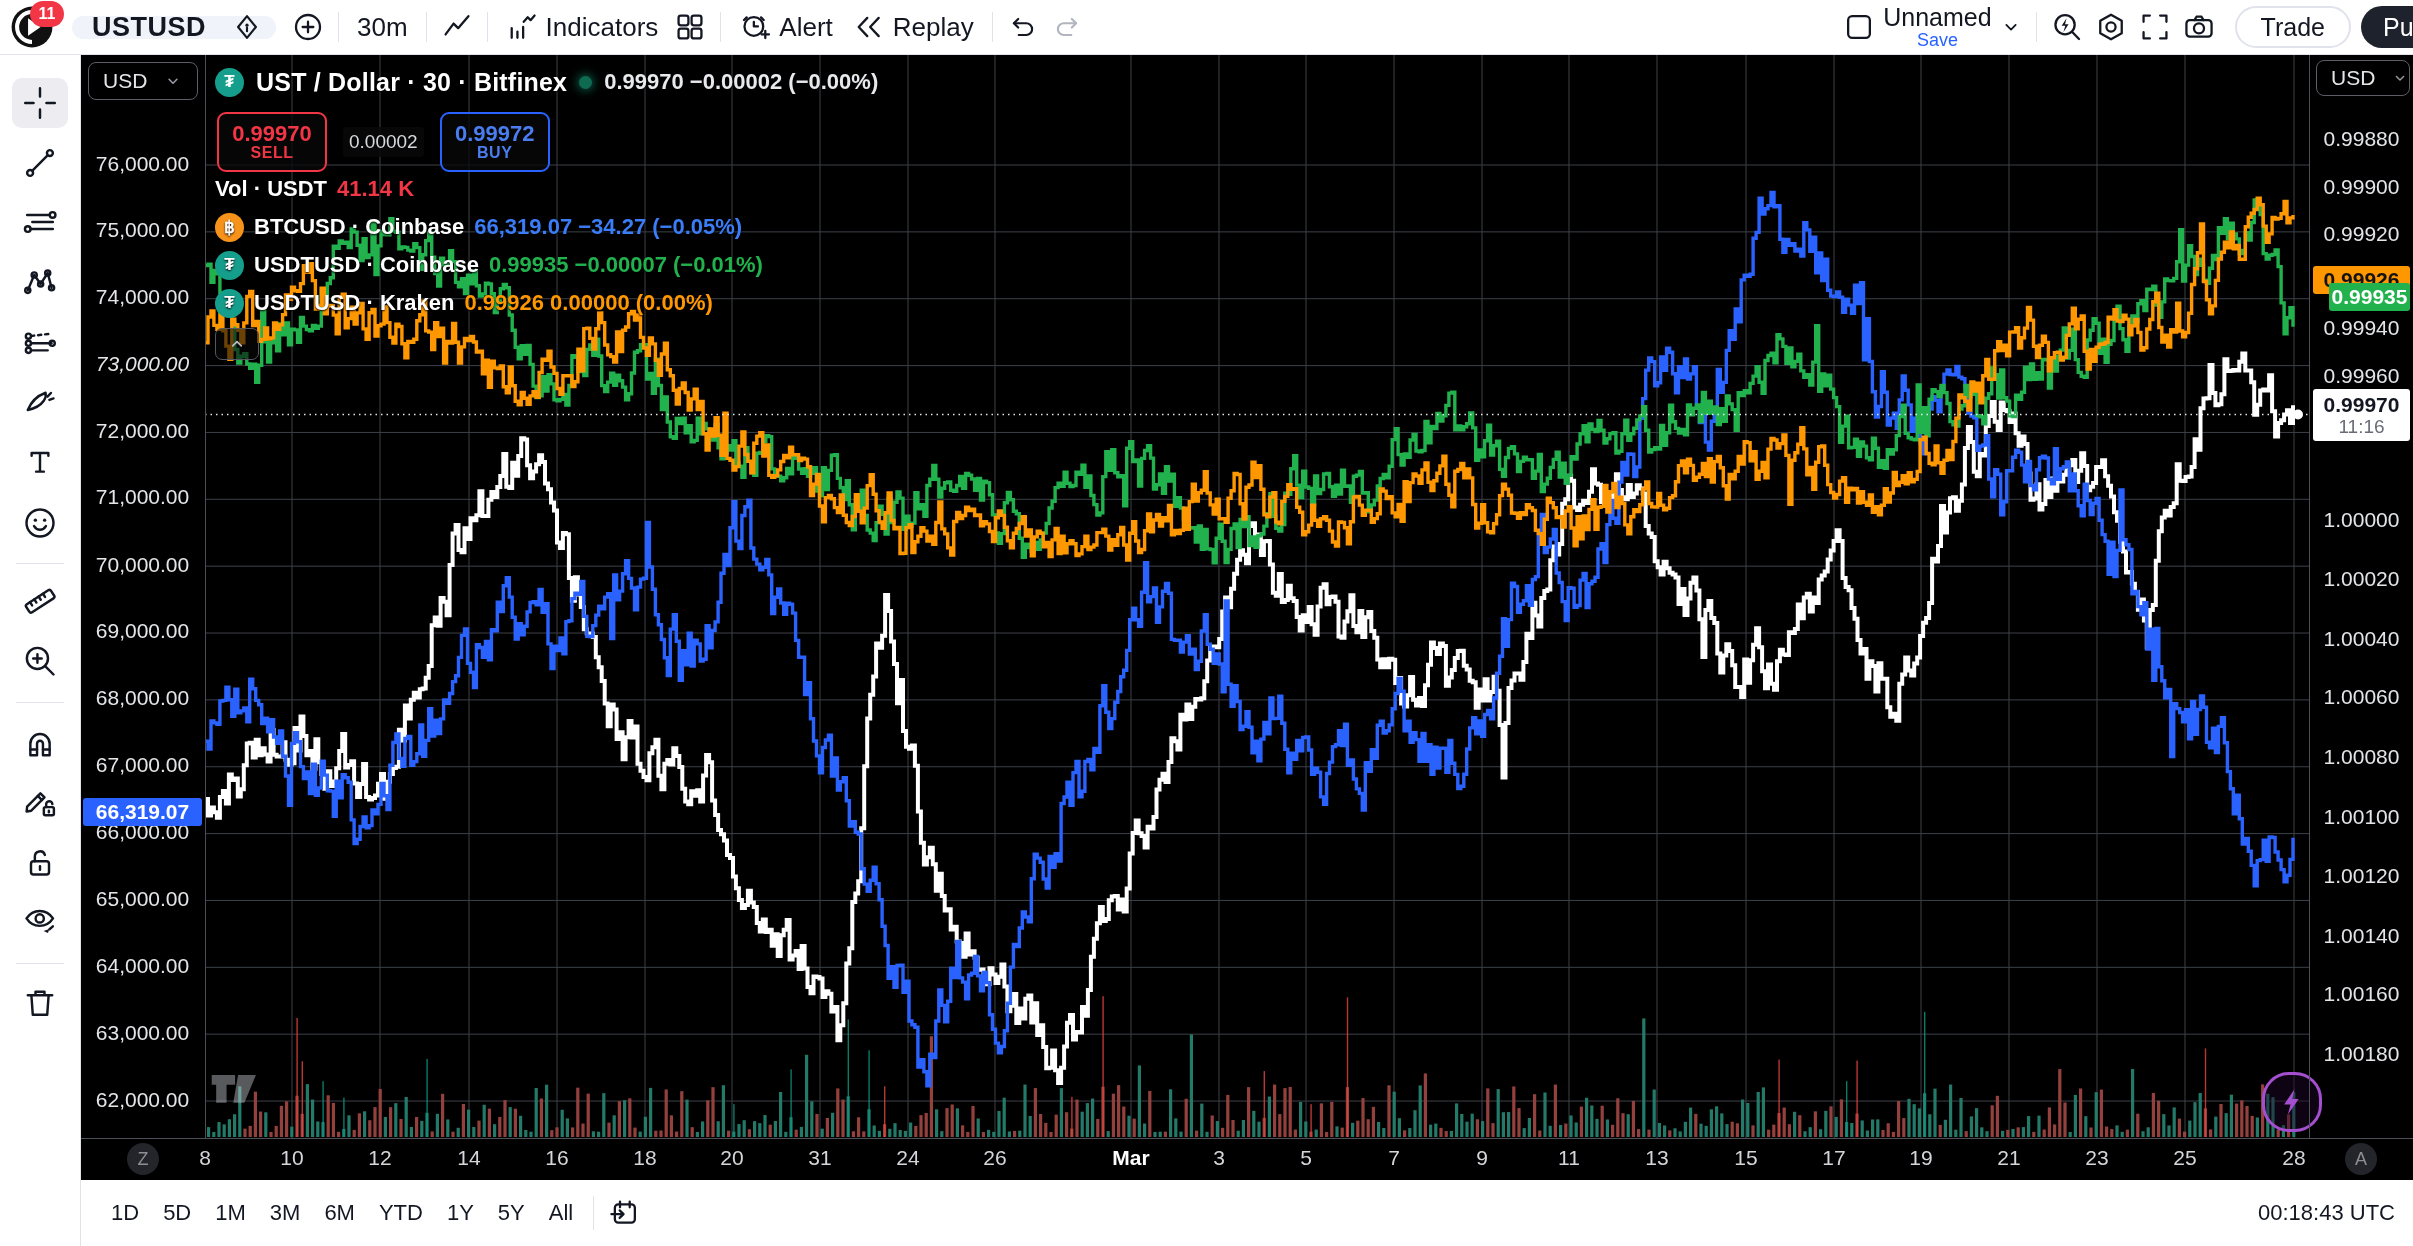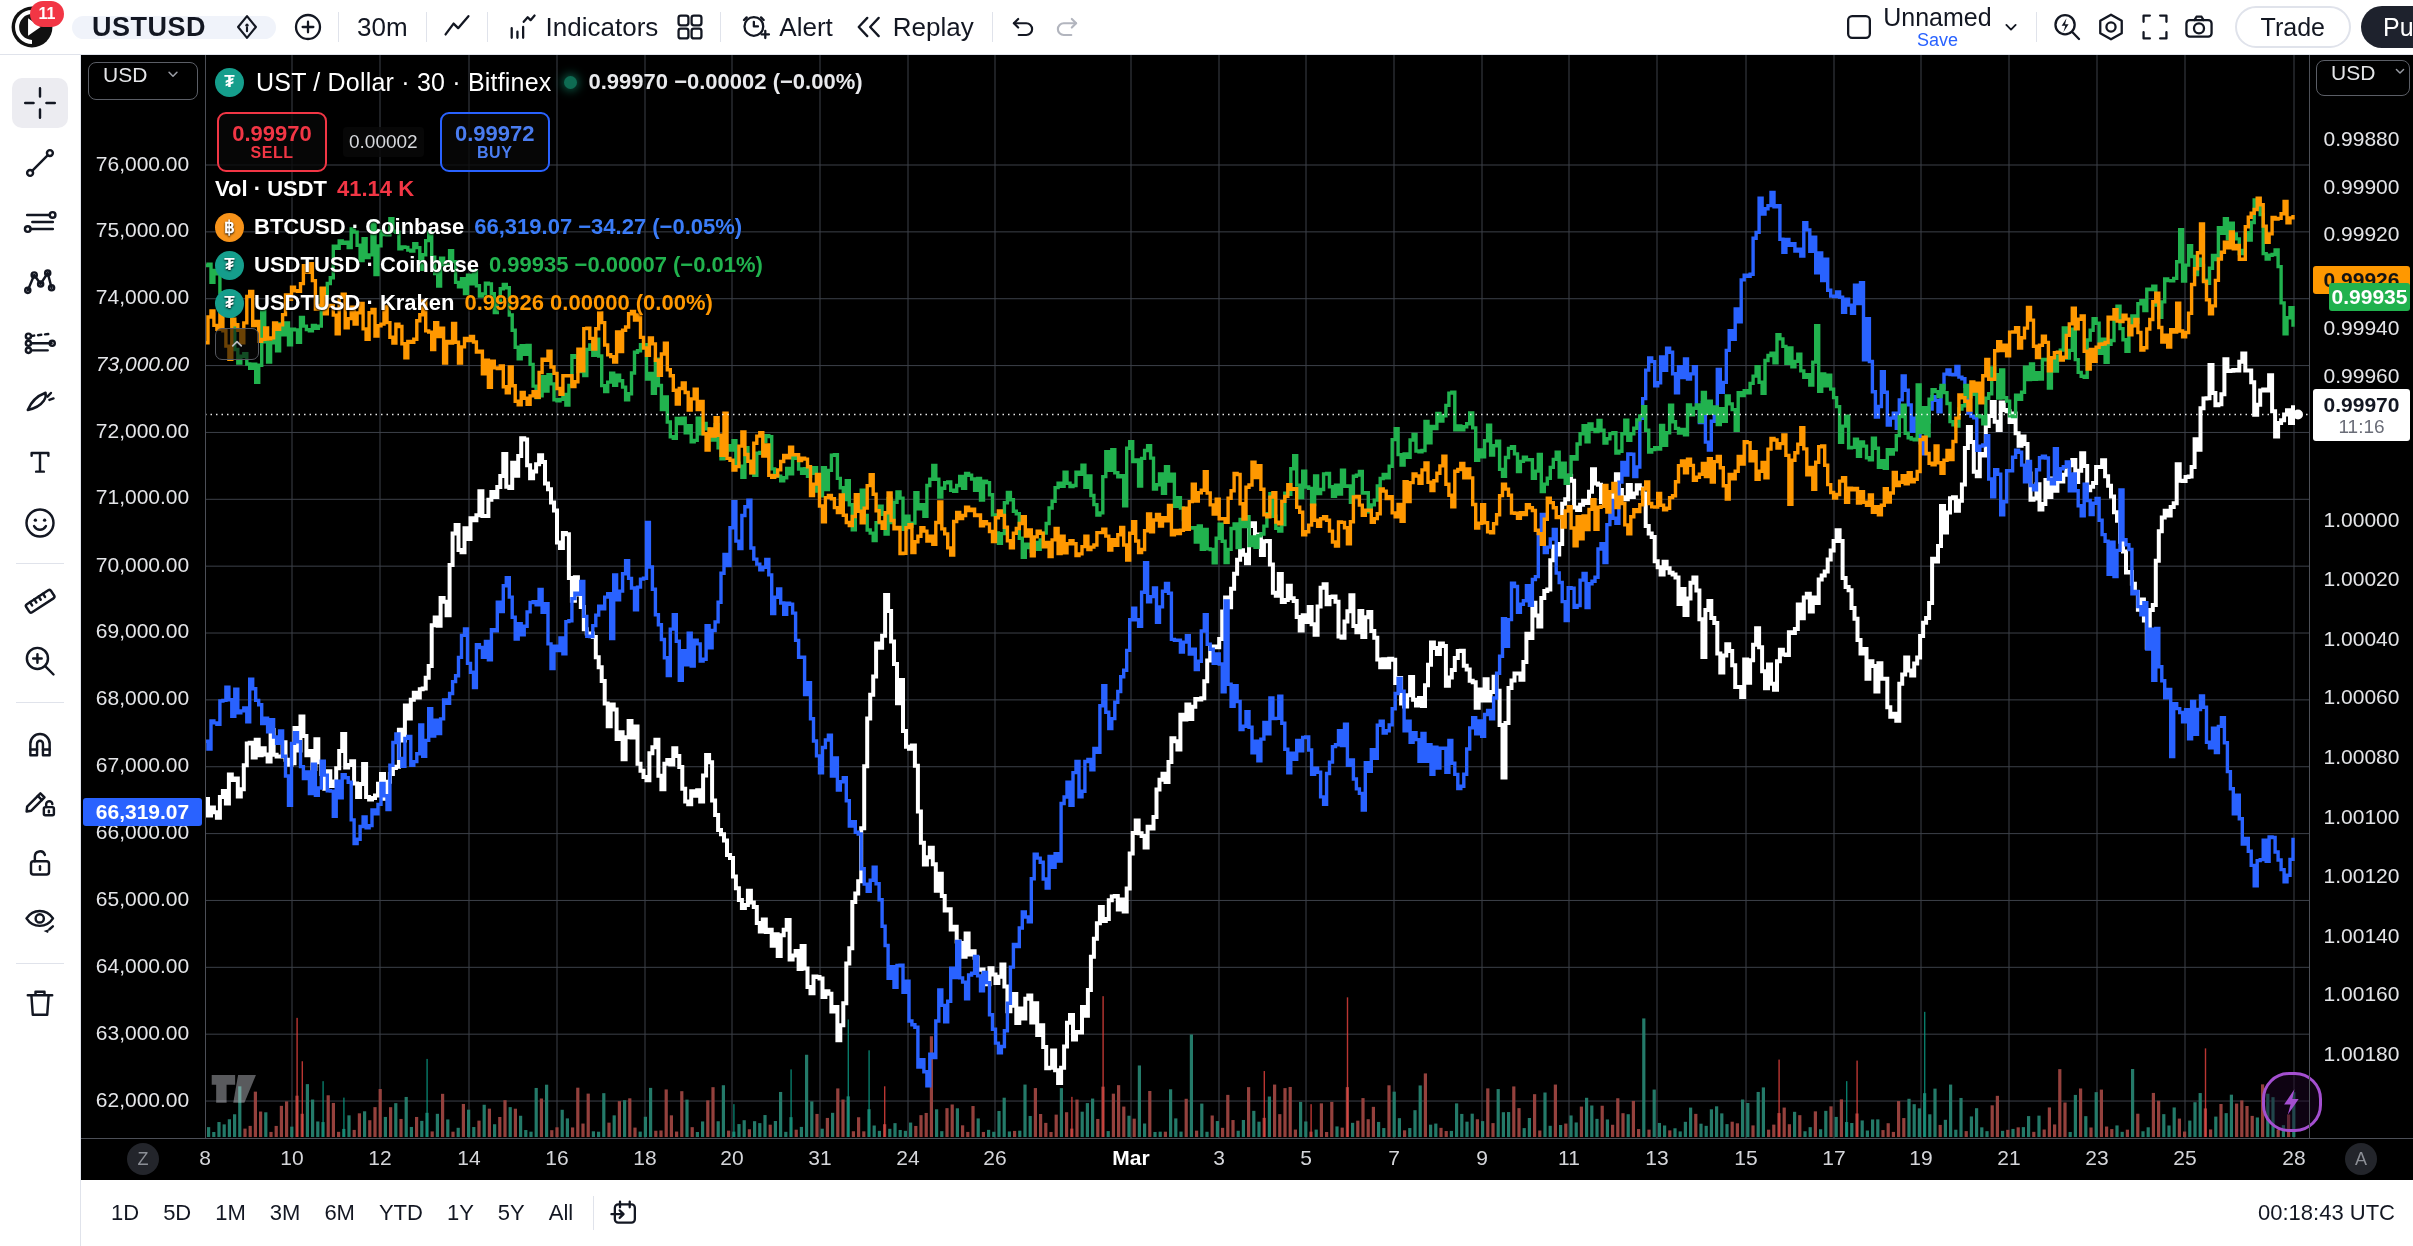--- a/index.html
+++ b/index.html
@@ -36,32 +36,32 @@
   .tool.selected{background:#ececf1;}
   .sb-div{position:absolute;left:16px;width:48px;height:1px;background:#e0e3eb;}
   
   .chart{position:absolute;left:80px;top:54px;right:0;height:1126px;background:#000;}
   .axis-left{position:absolute;left:0;top:0;width:125px;bottom:41px;border-right:1px solid #4c4f57;z-index:10;}
   .axis-right{position:absolute;right:0;top:0;width:103px;bottom:41px;border-left:1px solid #4c4f57;z-index:10;}
   .plabel{position:absolute;width:100%;text-align:center;font-size:21px;color:#e4e5e8;font-weight:500;}
   .pbadge{position:absolute;left:3px;right:3px;height:28px;border-radius:3px;display:flex;align-items:center;
           justify-content:center;font-size:21px;font-weight:700;z-index:3;}
   .usd-dd{position:absolute;left:8px;top:8px;height:36px;border:1px solid #5b5e66;border-radius:8px;background:rgba(0,0,0,.55);
-          color:#e4e5e8;font-size:21px;font-weight:500;display:flex;align-items:flex-start;gap:15px;padding:0 10px 0 14px;cursor:pointer;z-index:5;}
+          color:#e4e5e8;font-size:21px;font-weight:500;display:flex;align-items:center;gap:15px;padding:0 10px 0 14px;cursor:pointer;z-index:5;}
   .usd-dd svg{color:#9a9da5;}
   svg.plot{position:absolute;left:125px;top:0;right:103px;bottom:41px;cursor:crosshair;}
   .taxis{position:absolute;left:0;right:0;bottom:0;height:41px;border-top:1px solid #4c4f57;background:#000;z-index:12;}
   .ttick{position:absolute;top:7px;transform:translateX(-50%);font-size:21px;color:#d5d6da;font-weight:400;}
   .ttick.month{font-weight:700;color:#fff;}
   .tzbtn{position:absolute;top:4px;width:32px;height:32px;border-radius:16px;background:#23252b;color:#8c8f96;
          font-size:18px;display:flex;align-items:center;justify-content:center;cursor:pointer;}
   
   .legend{position:absolute;left:135px;top:10px;z-index:20;color:#fff;}
   .lg-title{display:flex;align-items:center;gap:12px;height:36px;}
-  .lg-title .t{font-size:25px;font-weight:400;letter-spacing:.2px;text-shadow:0 1px 2px #000;}
+  .lg-title .t{font-size:25px;font-weight:700;letter-spacing:.2px;text-shadow:0 1px 2px #000;}
   .lg-title .vals{font-size:22px;font-weight:600;color:#e8e9ec;text-shadow:0 1px 2px #000;}
   .mdot{width:13px;height:13px;border-radius:7px;background:#0e6b52;box-shadow:0 0 10px 2px rgba(14,107,82,.8);}
   .cicon{width:29px;height:29px;border-radius:15px;display:flex;align-items:center;justify-content:center;
          color:#fff;font-size:17px;font-weight:700;flex:0 0 auto;}
   .trade-row{display:flex;align-items:center;gap:16px;margin:14px 0 0 2px;height:56px;}
   .tbtn{width:106px;height:56px;border-radius:9px;background:rgba(8,8,8,.78);display:flex;flex-direction:column;
         align-items:center;justify-content:center;line-height:1.05;cursor:pointer;}
   .tbtn.sell{border:2px solid #f23645;color:#f23645;}
   .tbtn.buy{border:2px solid #2962ff;color:#4a7df0;}
   .tbtn .p{font-size:22px;font-weight:700;}

